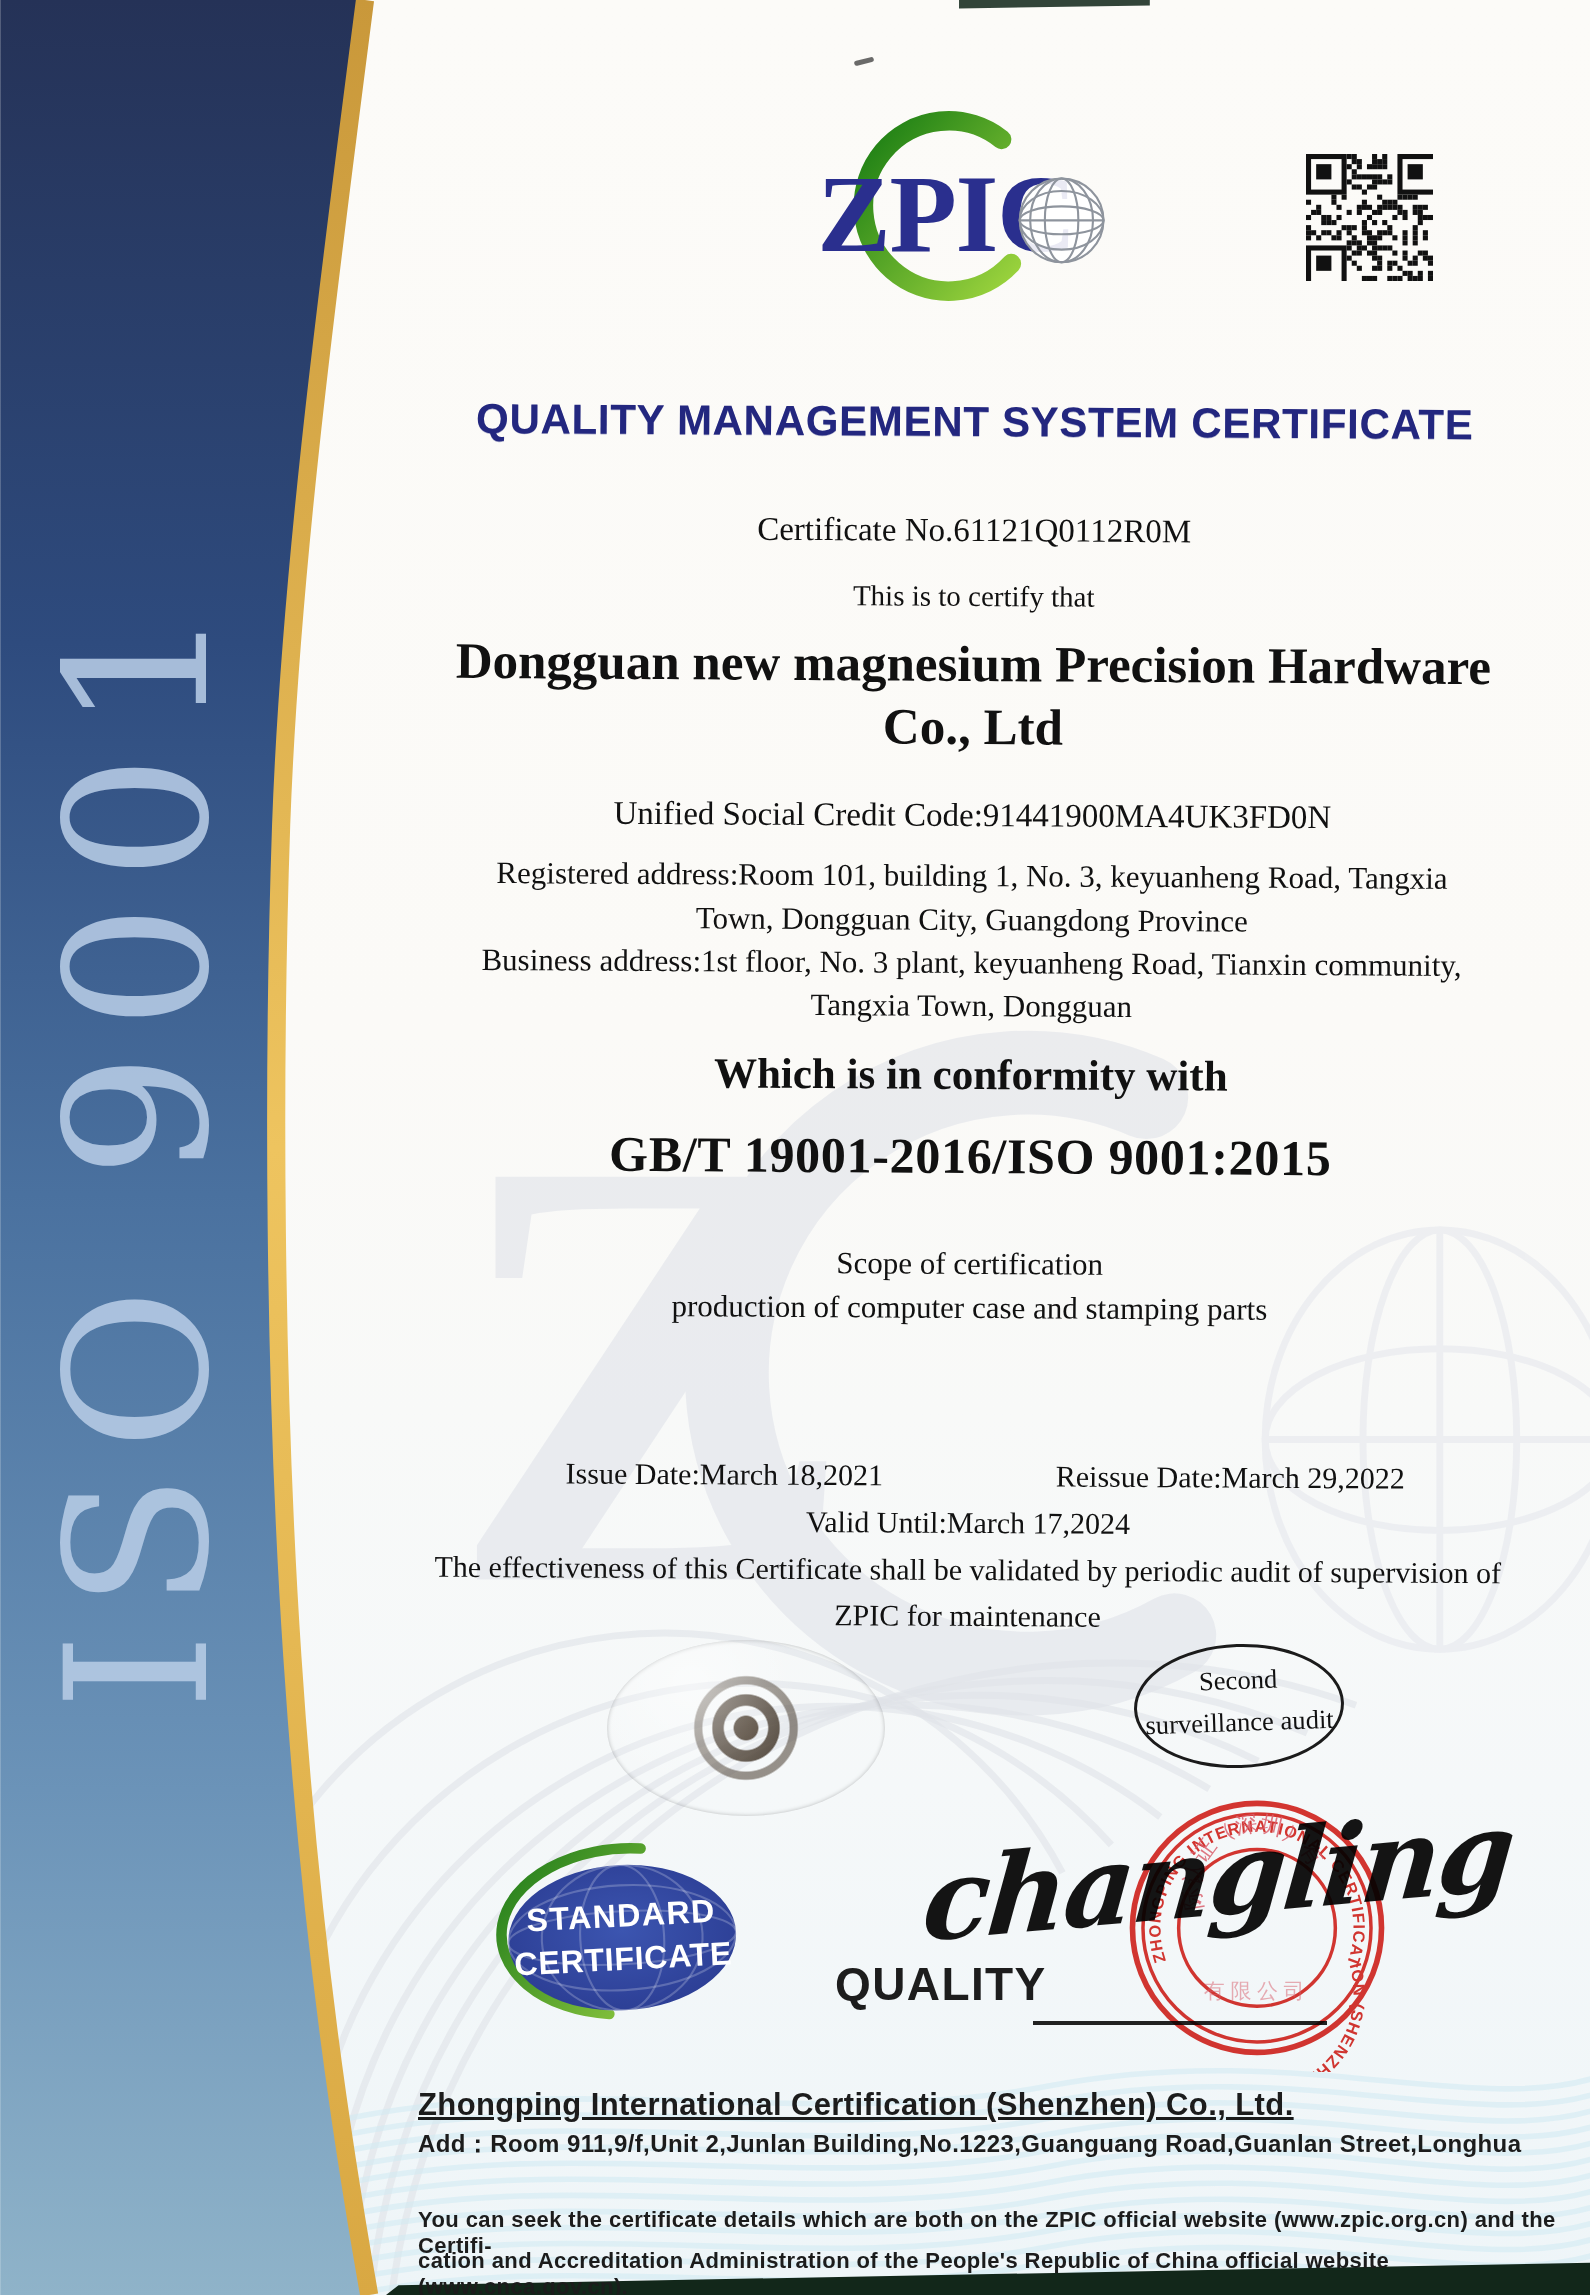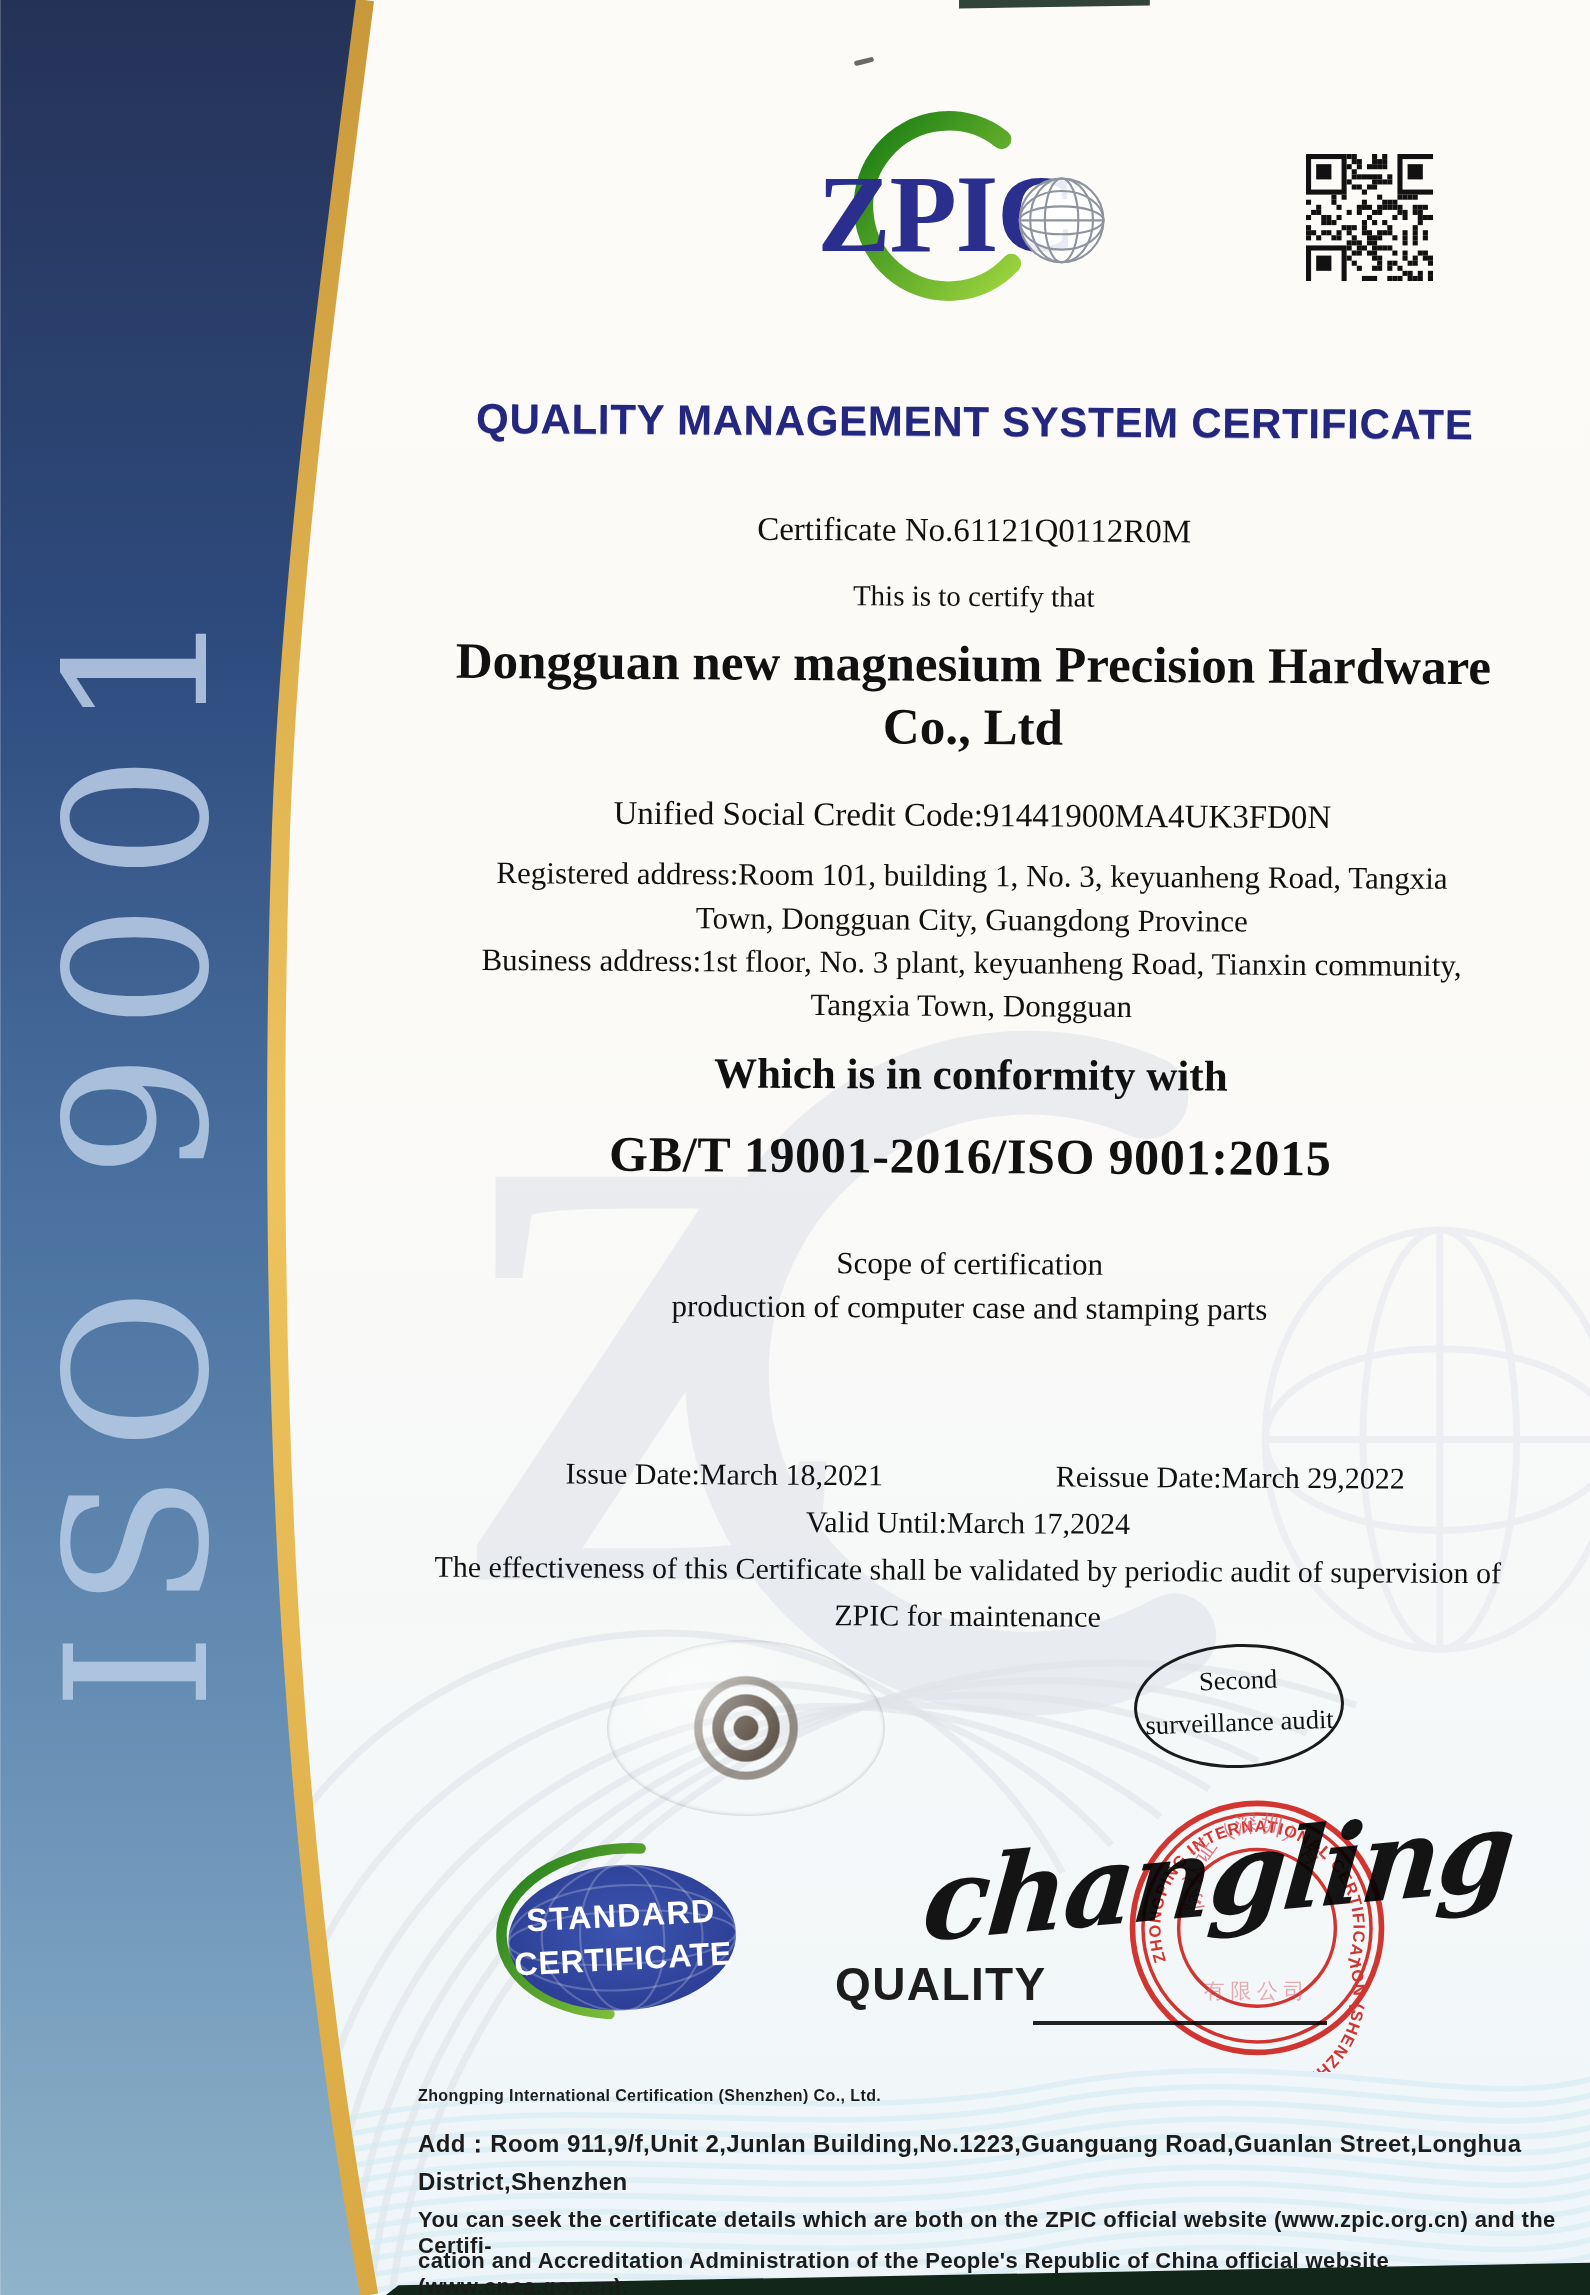--- a/index.html
+++ b/index.html
@@ -75,21 +75,21 @@
   .stamp-wrap{left:1117px;top:1781px;width:280px;height:291px;z-index:35;
               mix-blend-mode:multiply;opacity:.92;}
 
   .badge-wrap{left:475px;top:1836px;width:273px;height:186px;}
 
   .logo-wrap{left:781px;top:96px;width:349px;height:241px;}
   .qr-wrap{left:1306px;top:154px;width:127px;height:127px;}
 
   .footer-line{left:418px;width:1153px;font-family:"Liberation Sans",sans-serif;
                font-weight:bold;color:#1c1c1c;letter-spacing:0.4px;}
-  .f1{top:2087px;font-size:16px;}
+  .f1{top:2087px;font-size:31px;text-decoration:underline;}
   .f2{top:2128px;font-size:24px;width:1174px;}
   .f3{top:2168px;font-size:24px;}
   .f4{top:2207px;font-size:22px;width:1174px;}
   .f5{top:2248px;font-size:22px;width:1174px;}
 </style>
 </head>
 <body>
 
 <div class="page">
 
@@ -440,18 +440,17 @@
       <path id="stampInnerArc" d="M123,182 A82,82 0 1 1 277,182" fill="none"></path>
       <text font-family="DejaVu Sans, sans-serif" font-size="32" fill="#e25563" opacity="0.85">
         <textPath href="#stampInnerArc">际认证（深圳）有</textPath>
       </text>
       <text x="200" y="310" text-anchor="middle" font-family="DejaVu Sans, sans-serif" font-size="30" letter-spacing="8" fill="#e25563" opacity="0.5">有限公司</text>
     </svg>
   </div>
 
   <div class="abs footer-line f1">Zhongping International Certification (Shenzhen) Co., Ltd.</div>
   <div class="abs footer-line f2">Add：Room 911,9/f,Unit 2,Junlan Building,No.1223,Guanguang Road,Guanlan Street,Longhua</div>
-  <div class="abs footer-line f3">District,Shenzhen</div>
   <div class="abs footer-line f4">You can seek the certificate details which are both on the ZPIC official website (www.zpic.org.cn) and the Certifi-</div>
   <div class="abs footer-line f5">cation and Accreditation Administration of the People's Republic of China official website (www.cnca.gov.cn).</div>
 
 </div>
 
 
 </body></html>

